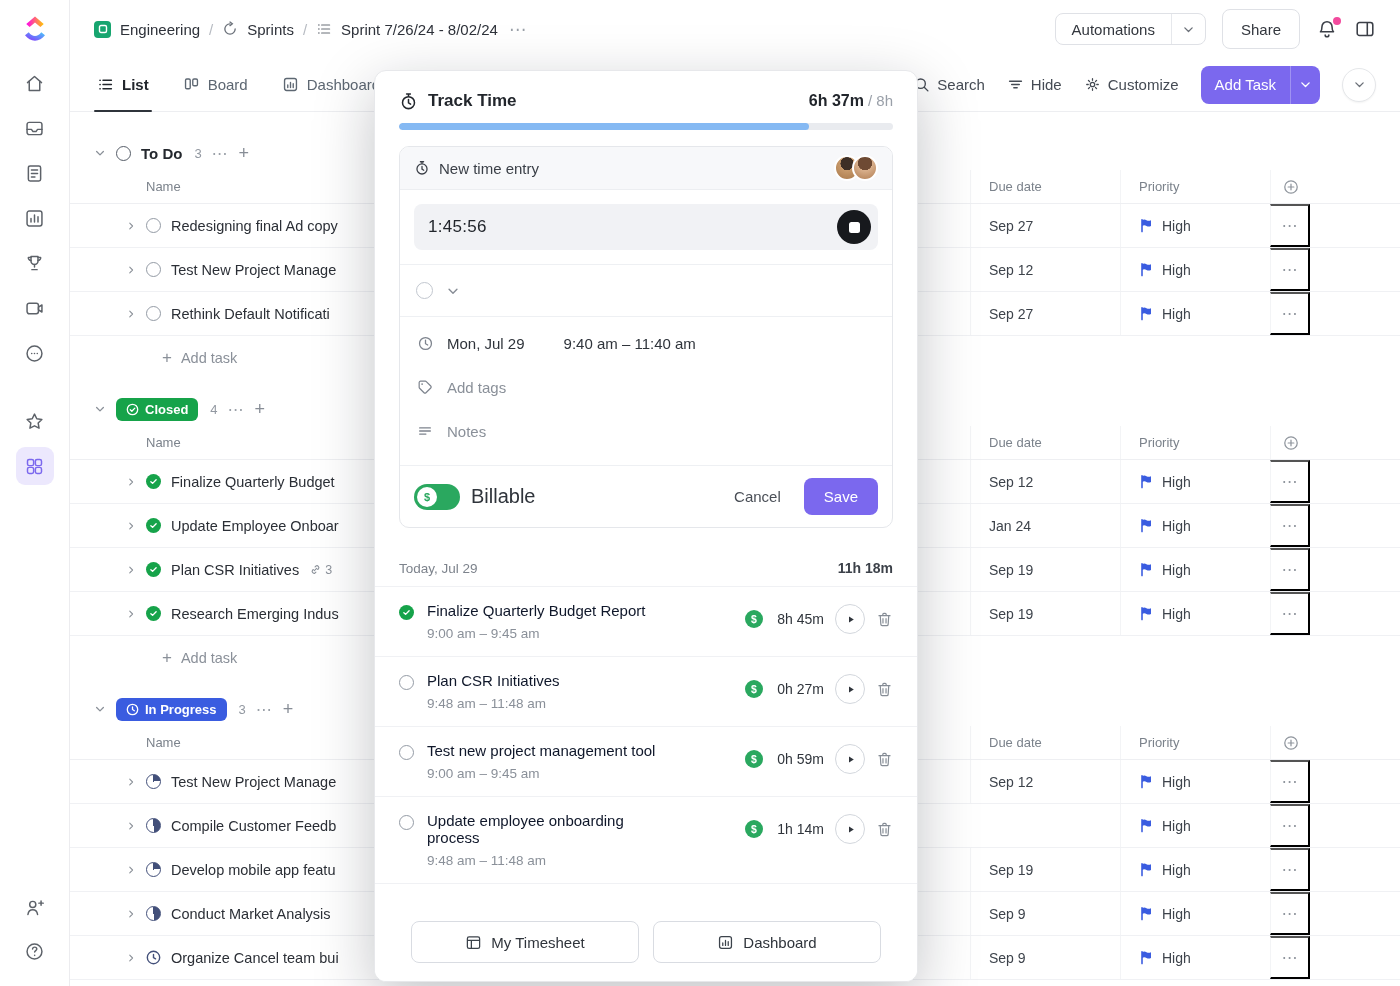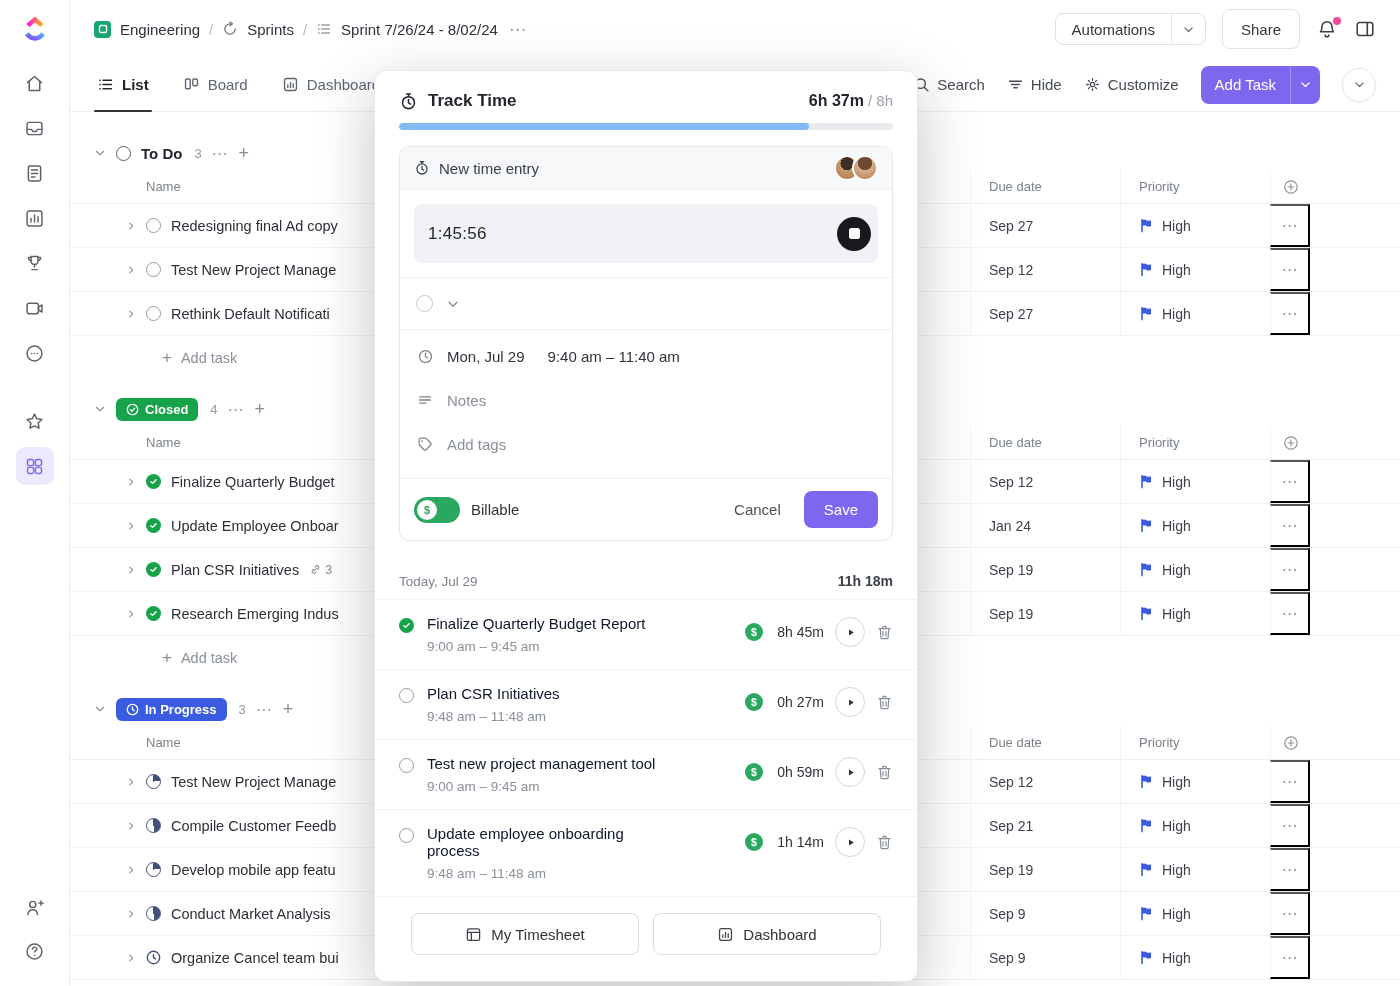--- a/index.html
+++ b/index.html
@@ -97,56 +97,56 @@
   .progress { margin:12px 24px 0; height:7px; border-radius:4px; background:#e9ebef; overflow:hidden; }
   .progress-fill { height:100%; width:83%; background:#85b9f3; border-radius:4px; }
 
   .entry-card { margin:16px 24px 0; border:1px solid #e5e7eb; border-radius:10px; overflow:hidden; }
   .card-head { background:#f7f8fa; border-bottom:1px solid #eceef1; display:flex; align-items:center; gap:9px; padding:8px 14px; color:#3a3f47; }
   .card-head .lbl { font-size:15px; }
   .avatars { margin-left:auto; display:flex; }
   .avatar { width:26px; height:26px; border-radius:50%; border:2px solid #fff; background:radial-gradient(circle at 50% 30%, #3d2f26 0 34%, #c89a6b 35%, #a8784a 100%); }
   .avatar + .avatar { margin-left:-8px; background:radial-gradient(circle at 50% 28%, #6e4a33 0 36%, #d9b08c 37%, #b07d52 100%); }
   .timer-sect { padding:14px; }
-  .timer-box { background:#f1f2f5; border-radius:8px; height:59px; display:flex; align-items:center; padding:0 7px 0 14px; }
+  .timer-box { background:#f1f2f5; border-radius:8px; height:46px; display:flex; align-items:center; padding:0 7px 0 14px; }
   .timer-val { font-size:17px; color:#22262c; letter-spacing:.3px; }
   .stop-btn { margin-left:auto; width:34px; height:34px; border-radius:50%; background:#17191d; border:0; display:flex; align-items:center; justify-content:center; }
   .stop-sq { width:11px; height:11px; background:#fff; border-radius:2.5px; }
   .task-select { display:flex; align-items:center; gap:13px; padding:17px 16px; border-top:1px solid #eef0f3; }
   .radio { width:17px; height:17px; border:1.6px solid #c2c7cf; border-radius:50%; flex:none; background:#fff; }
   .task-select .name { font-size:15px; color:#22262c; white-space:nowrap; overflow:hidden; text-overflow:ellipsis; flex:1; text-align:left; }
   .task-select .chev { color:#868c95; display:flex; }
   .details { padding:4px 16px 12px; border-top:1px solid #eef0f3; }
   .d-row { display:flex; align-items:center; gap:13px; height:44px; color:#2f343b; font-size:15px; }
   .d-row .ic { color:#7d838d; display:flex; width:18px; justify-content:center; }
   .d-muted { color:#8a9099; }
-  .d-range { margin-left:10px; }
+  .d-range { margin-left:26px; }
   .card-foot { border-top:1px solid #eef0f3; display:flex; align-items:center; gap:11px; padding:12px 14px; }
   .toggle { width:46px; height:26px; border-radius:13px; background:#2aa85f; position:relative; border:0; flex:none; }
   .knob { position:absolute; left:3px; top:3px; width:20px; height:20px; border-radius:50%; background:#fff; display:flex; align-items:center; justify-content:center; color:#2aa85f; font-size:11px; font-weight:700; }
-  .foot-label { font-size:15px; color:#2f343b; }
+  .foot-label { font-size:20px; color:#2f343b; }
   .cancel { margin-left:auto; background:none; border:0; font-size:15px; color:#4a4f57; padding:8px 12px; }
   .save { background:#7b68ee; color:#fff; border:0; border-radius:8px; font-size:15px; padding:10px 20px; }
 
   .today-head { display:flex; align-items:center; justify-content:space-between; padding:32px 24px 10px; }
   .today-label { font-size:13.5px; color:#7d838c; }
   .today-total { font-size:14px; color:#3c4149; font-weight:700; }
   .entries { border-top:1px solid #f0f1f4; }
   .t-entry { display:flex; align-items:flex-start; gap:13px; padding:15px 24px; border-bottom:1px solid #f0f1f4; }
   .t-entry .st { margin-top:3px; }
   .t-main { flex:1; min-width:0; }
   .t-name { font-size:15px; color:#0f172a; }
   .t-name.wrap { max-width:235px; }
   .t-time { font-size:13.5px; color:#8a9099; margin-top:7px; }
   .t-right { display:flex; align-items:center; gap:11px; margin-top:2px; }
   .coin { width:18px; height:18px; border-radius:50%; background:#2aa85f; color:#fff; font-size:10.5px; font-weight:700; display:flex; align-items:center; justify-content:center; flex:none; }
   .t-dur { font-size:14px; color:#2f343b; min-width:50px; text-align:right; }
   .play-btn { width:30px; height:30px; border-radius:50%; border:1.5px solid #d3d7dd; background:#fff; display:flex; align-items:center; justify-content:center; color:#2f343b; flex:none; }
   .trash-btn { background:none; border:0; color:#868d96; display:flex; }
-  .modal-foot { position:absolute; left:0; right:0; bottom:8px; background:#fff; padding:14px 36px 18px; display:flex; gap:14px; }
+  .modal-foot { position:absolute; left:0; right:0; bottom:0; background:#fff; padding:14px 36px 18px; display:flex; gap:14px; }
   .mf-btn { flex:1; height:42px; border:1px solid #d9dce2; border-radius:8px; background:#fff; display:flex; align-items:center; justify-content:center; gap:9px; font-size:15px; color:#2f343b; }
   .mf-btn svg { width:17px; height:17px; color:#3c434b; }
 </style>
 </head>
 <body>
 
 <aside class="sidebar">
   <button class="logo-btn">
     <svg viewBox="0 0 24 24">
       <defs>
@@ -668,21 +668,20 @@
       <div class="row-grid row">
         <div class="cell-name">
           <button class="row-chev">
               <svg viewBox="0 0 16 16" width="10" height="10" fill="none" stroke="currentColor" stroke-width="1.7" stroke-linecap="round" stroke-linejoin="round">
                 <path d="M6 3.5L10.5 8L6 12.5"></path>
               </svg>
             </button>
           <span class="st st-pie50"></span>
           <span class="task-name">Compile Customer Feedb</span>
         </div>
-        <div class="cell-due">Sep 21</div>
         <div class="cell-priority">
             <span class="prio-flag">
               <svg viewBox="0 0 16 16" width="15" height="15">
                 <path d="M3.2 1.8v12.7" stroke="currentColor" stroke-width="1.7" stroke-linecap="round" fill="none"></path>
                 <path d="M3.2 2.3c1.7-.9 3.3-.9 4.8 0s3.1.9 4.8 0v6.2c-1.7.9-3.3.9-4.8 0s-3.1-.9-4.8 0z" fill="currentColor"></path>
               </svg>
             </span>
             <span>High</span>
           </div>
         <button class="cell-menu">⋯</button>
@@ -815,34 +814,34 @@
             <svg viewBox="0 0 20 20" width="17" height="17" fill="none" stroke="currentColor" stroke-width="1.5" stroke-linecap="round">
               <circle cx="10" cy="10" r="7"></circle>
               <path d="M10 6v4.2l2.6 1.6"></path>
             </svg>
           </span>
         <span>Mon, Jul 29</span>
         <span class="d-range">9:40 am – 11:40 am</span>
       </div>
       <div class="d-row">
         <span class="ic">
-            <svg viewBox="0 0 18 18" width="16" height="16" fill="none" stroke="currentColor" stroke-width="1.5" stroke-linecap="round">
-              <path d="M3 5.5h12M3 9h12M3 12.5h7"></path>
-            </svg>
-          </span>
-        <span class="d-muted">Notes</span>
-      </div>
-      <div class="d-row">
-        <span class="ic">
             <svg viewBox="0 0 20 20" width="16" height="16" fill="none" stroke="currentColor" stroke-width="1.5" stroke-linejoin="round">
               <path d="M17.2 11.2l-6 6a1.7 1.7 0 0 1-2.4 0l-5.6-5.6A1.7 1.7 0 0 1 2.7 10.4V4.4a1.7 1.7 0 0 1 1.7-1.7h6a1.7 1.7 0 0 1 1.2.5l5.6 5.6a1.7 1.7 0 0 1 0 2.4z"></path>
               <circle cx="6.4" cy="6.4" r="1.1" fill="currentColor" stroke="none"></circle>
             </svg>
           </span>
         <span class="d-muted">Add tags</span>
+      </div>
+      <div class="d-row">
+        <span class="ic">
+            <svg viewBox="0 0 18 18" width="16" height="16" fill="none" stroke="currentColor" stroke-width="1.5" stroke-linecap="round">
+              <path d="M3 5.5h12M3 9h12M3 12.5h7"></path>
+            </svg>
+          </span>
+        <span class="d-muted">Notes</span>
       </div>
     </div>
     <div class="card-foot">
       <button class="toggle">
           <span class="knob">$</span>
         </button>
       <span class="foot-label">Billable</span>
       <button class="cancel">Cancel</button>
       <button class="save">Save</button>
     </div>

